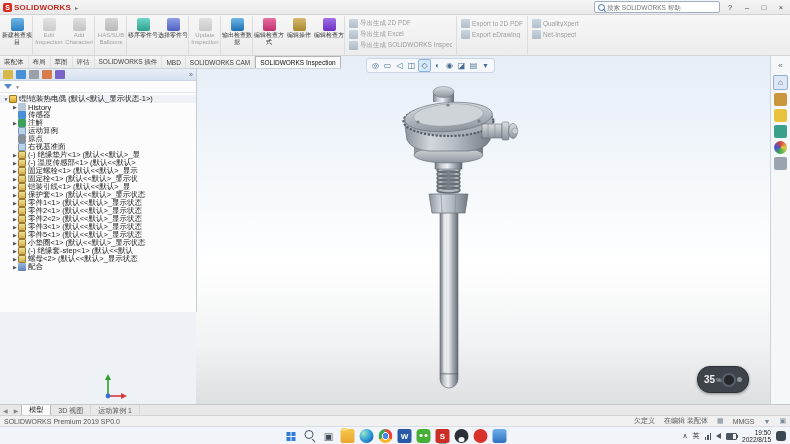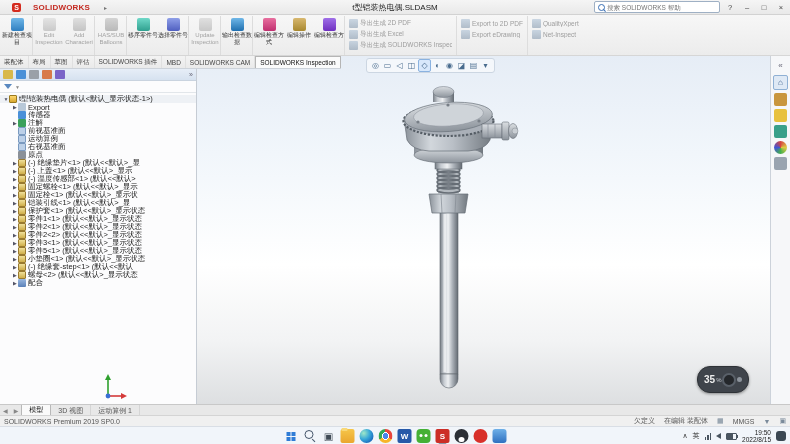--- a/index.html
+++ b/index.html
@@ -2,21 +2,21 @@
 <html><head>
 <meta charset="utf-8">
 <style>
   html,body{margin:0;padding:0}
   .root{position:relative;width:790px;height:444px;overflow:hidden;background:#eef1f5;
         font-family:"Liberation Sans","DejaVu Sans",sans-serif;-webkit-font-smoothing:antialiased}
 
   
   .titlebar{position:absolute;left:0;top:0;width:790px;height:14px;background:linear-gradient(#f5f5f5,#e9e9e9);
             border-bottom:1px solid #d2d2d2;display:flex;align-items:center;font-size:8px;color:#333;z-index:9}
-  .logo{display:flex;align-items:center;gap:12px;padding-left:12px;z-index:2}
+  .logo{display:flex;align-items:center;gap:2px;padding-left:3px;z-index:2}
   .logo-mark{width:9px;height:9px;background:#d42b1e;border-radius:2px;color:#fff;font-size:7px;font-weight:bold;
              display:flex;align-items:center;justify-content:center}
   .logo-text{color:#c42a21;font-weight:bold;font-size:8px;letter-spacing:.2px}
   .menu-arrow{color:#777;font-size:6px;margin-left:2px}
   .tb-title{position:absolute;left:0;right:0;text-align:center;font-size:8px;color:#222}
   .tb-right{margin-left:auto;display:flex;align-items:center;gap:3px;padding-right:2px;z-index:2}
   .searchbox{display:flex;align-items:center;gap:2px;background:#fff;border:1px solid #9fb0c4;border-radius:2px;
              height:10px;width:118px;padding:0 3px}
   .search-glyph{width:5px;height:5px;border:1px solid #3a6fb5;border-radius:50%;position:relative;flex:0 0 auto}
   .search-glyph::after{content:"";position:absolute;width:3px;height:1px;background:#3a6fb5;transform:rotate(45deg);right:-2px;bottom:-1px}
@@ -58,21 +58,21 @@
   .hicon{width:11px;height:11px;display:flex;align-items:center;justify-content:center;font-size:8px;color:#4a6c8e}
   .hicon.on{background:#d8e8fb;border:1px solid #8ab2e0;border-radius:2px}
   .model{position:absolute;left:192px;top:28px;width:150px;height:306px}
   .zoompill{position:absolute;left:501px;top:310px;height:25px;display:flex;align-items:center;gap:1px;padding:0 6px;
             background:#3f444b;border:1px solid #2e3237;border-radius:13px;box-shadow:0 1px 3px rgba(0,0,0,.4);color:#eee;z-index:6}
   .zp-val{font-size:10px;font-weight:bold} .zp-unit{font-size:6px;color:#c8ccd2}
   .zp-knob{width:14px;height:14px;border-radius:50%;background:#24272b;border:2px solid #596069;box-sizing:border-box}
   .zp-dot{width:5px;height:5px;border-radius:50%;background:#8d949c}
 
   
-  .panel{position:absolute;left:0;top:68px;width:196px;height:336px;background:#fcfcfd;border-right:1px solid #c6ccd4;z-index:3}
+  .panel{position:absolute;left:0;top:68px;width:196px;height:244px;background:#fcfcfd;border-right:1px solid #c6ccd4;z-index:3}
   .phead1{height:12px;background:linear-gradient(#e8eff8,#d6e2f0);border-bottom:1px solid #c9d3df;display:flex;align-items:center;gap:3px;padding:0 3px}
   .ptab{width:10px;height:9px;border-radius:1px}
   .pt1{background:#d8b84a}.pt2{background:#4a90d8}.pt3{background:#9aa0a8}.pt4{background:#d87a4a}.pt5{background:#7a64c8}
   .pchev{margin-left:auto;font-size:7px;color:#667}
   .phead2{height:11px;border-bottom:1px solid #e2e6ea;display:flex;align-items:center;gap:3px;padding:0 4px}
   .funnel{width:0;height:0;border-left:4px solid transparent;border-right:4px solid transparent;border-top:5px solid #5a88c0}
   .pcaret{font-size:5px;color:#888}
   .tree{padding-top:2px;overflow:hidden}
   .trow{display:flex;align-items:center;height:8px;font-size:7.5px;color:#222;white-space:nowrap;padding-left:3px;overflow:hidden}
   .trow.sub{padding-left:12px}
@@ -148,21 +148,20 @@
 <body>
 
 <div class="root">
 
   <div class="titlebar">
     <div class="logo">
       <span class="logo-mark">S</span>
       <span class="logo-text">SOLIDWORKS</span>
       <span class="menu-arrow">▸</span>
     </div>
-    <div class="tb-title">t型铠装热电偶.SLDASM</div>
     <div class="tb-right">
       <div class="searchbox">
         <span class="search-glyph"></span>
         <input placeholder="搜索 SOLIDWORKS 帮助" style="">
       </div>
       <span class="winbtn">?</span>
       <span class="winbtn">–</span>
       <span class="winbtn">□</span>
       <span class="winbtn">×</span>
     </div>
@@ -390,71 +389,61 @@
 
         <div class="trow root">
           <span class="arr">▼</span>
           <span class="tico i-asm"></span>
           <span class="tlbl">t型铠装热电偶 (默认&lt;默认_显示状态-1&gt;)</span>
         </div>
 
         <div class="trow sub">
           <span class="arr">▶</span>
           <span class="tico i-hist"></span>
-          <span class="tlbl">Export</span>
+          <span class="tlbl">History</span>
         </div>
 
         <div class="trow sub">
           <span class="arr"></span>
           <span class="tico i-sensor"></span>
           <span class="tlbl">传感器</span>
         </div>
 
         <div class="trow sub">
           <span class="arr">▶</span>
           <span class="tico i-ann"></span>
           <span class="tlbl">注解</span>
         </div>
 
-        <div class="trow sub">
-          <span class="arr"></span>
-          <span class="tico i-plane"></span>
-          <span class="tlbl">前视基准面</span>
-        </div>
 
         <div class="trow sub">
           <span class="arr"></span>
           <span class="tico i-plane"></span>
           <span class="tlbl">运动算例</span>
         </div>
 
         <div class="trow sub">
           <span class="arr"></span>
+          <span class="tico i-origin"></span>
+          <span class="tlbl">原点</span>
+        </div>
+
+        <div class="trow sub">
+          <span class="arr"></span>
           <span class="tico i-plane"></span>
           <span class="tlbl">右视基准面</span>
         </div>
 
-        <div class="trow sub">
-          <span class="arr"></span>
-          <span class="tico i-origin"></span>
-          <span class="tlbl">原点</span>
-        </div>
-
 
         <div class="trow sub">
           <span class="arr">▶</span>
           <span class="tico i-part"></span>
           <span class="tlbl">(-) 绝缘垫片&lt;1&gt; (默认&lt;&lt;默认&gt;_显</span>
         </div>
 
-        <div class="trow sub">
-          <span class="arr">▶</span>
-          <span class="tico i-part"></span>
-          <span class="tlbl">(-) 上盖&lt;1&gt; (默认&lt;&lt;默认&gt;_显示</span>
-        </div>
 
         <div class="trow sub">
           <span class="arr">▶</span>
           <span class="tico i-part"></span>
           <span class="tlbl">(-) 温度传感部&lt;1&gt; (默认&lt;&lt;默认&gt;</span>
         </div>
 
         <div class="trow sub">
           <span class="arr">▶</span>
           <span class="tico i-part"></span>

